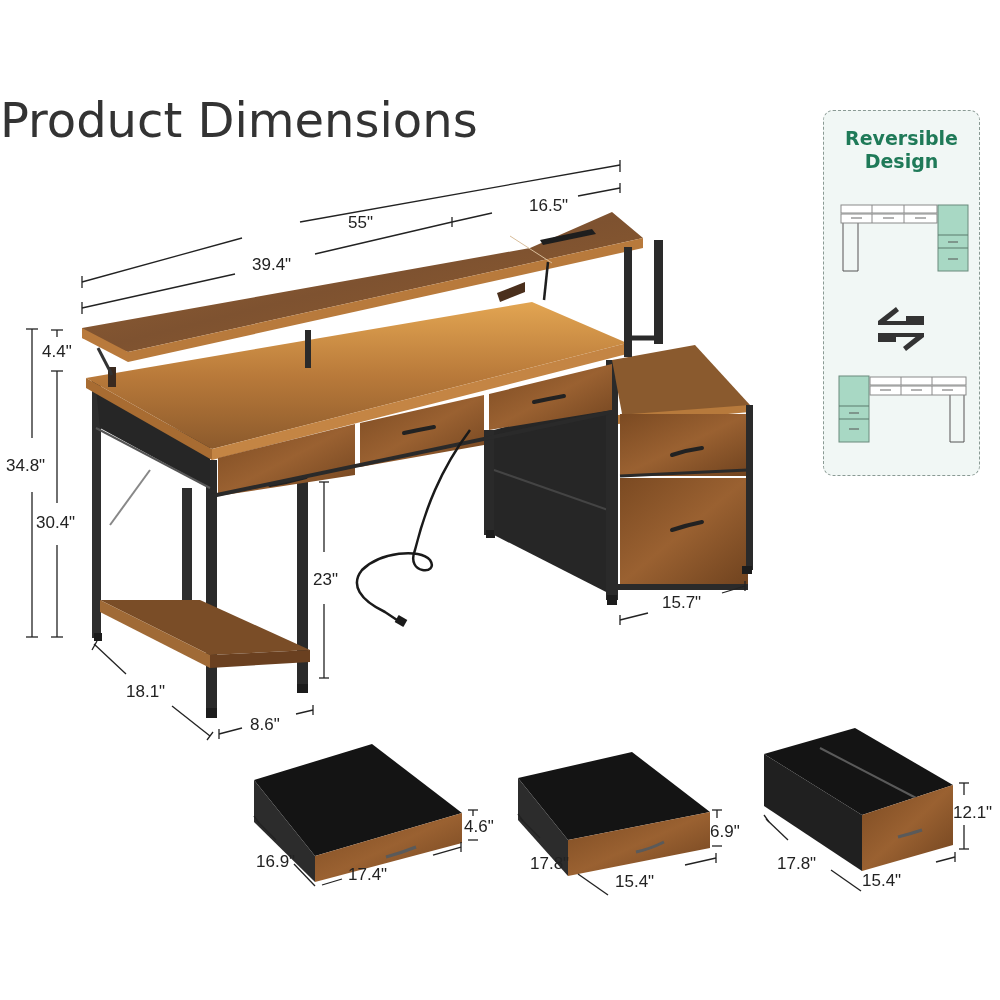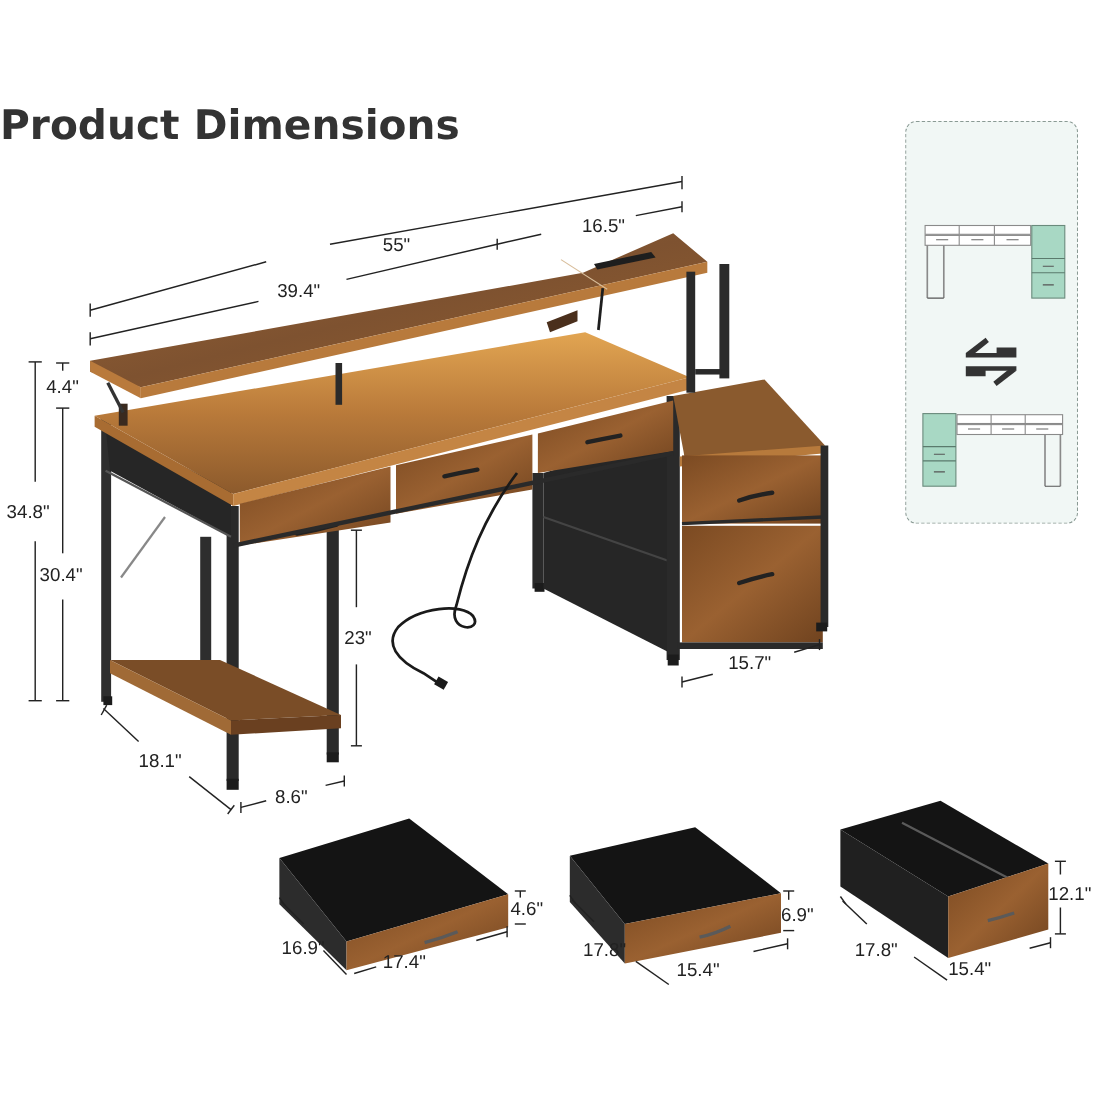--- a/index.html
+++ b/index.html
@@ -1,17 +1,17 @@
 <!DOCTYPE html>
 <html><head>
   <meta charset="utf-8">
   <style>
     html, body { margin: 0; padding: 0; background: #ffffff; }
     body { width: 1000px; height: 1000px; position: relative; overflow: hidden; font-family: "Liberation Sans", sans-serif; }
-    .title { position: absolute; left: 0px; top: 92px; font-family: "DejaVu Sans", sans-serif; font-size: 37px; font-weight: 700; color: #333333; letter-spacing: 0px; white-space: nowrap; }
+    .title { position: absolute; left: 0px; top: 92px; font-family: "DejaVu Sans", sans-serif; font-size: 48px; font-weight: 400; color: #333333; letter-spacing: 0px; white-space: nowrap; }
     .scene { position: absolute; left: 0; top: 0; width: 1000px; height: 1000px; }
     .dim { font-family: "Liberation Sans", sans-serif; font-size: 17px; fill: #222222; }
     .rev-panel { position: absolute; left: 823px; top: 110px; width: 157px; height: 366px; border: 1.5px dashed #8a9a94; border-radius: 10px; background: #f1f7f5; box-sizing: border-box; }
     .rev-title { position: absolute; left: 0; width: 100%; top: 16px; text-align: center; color: #1f7a58; font-family: "DejaVu Sans", sans-serif; font-weight: bold; font-size: 19px; line-height: 23px; }
     .rev-svg { position: absolute; left: 0; top: 0; }
   </style>
 </head>
 <body>
 
 <div class="title">Product Dimensions</div>
@@ -244,20 +244,24 @@
     <line x1="964" y1="783" x2="964" y2="795"></line>
     <line x1="964" y1="825" x2="964" y2="849"></line>
     <line x1="959" y1="849" x2="969" y2="849"></line>
   </g>
   <text class="dim" x="777" y="869">17.8"</text>
   <text class="dim" x="862" y="886">15.4"</text>
   <text class="dim" x="953" y="818">12.1"</text>
 </svg>
 
 <div class="rev-panel">
+  <div class="rev-title">
+    <div>Reversible</div>
+    <div>Design</div>
+  </div>
   <svg class="rev-svg" width="157" height="366" viewBox="0 0 157 366">
 
     <g>
       <rect x="17" y="94" width="96" height="8" fill="#fff" stroke="#8a8a8a" stroke-width="1"></rect>
       <line x1="48" y1="94" x2="48" y2="102" stroke="#8a8a8a"></line>
       <line x1="80" y1="94" x2="80" y2="102" stroke="#8a8a8a"></line>
       <rect x="17" y="103" width="96" height="9" fill="#fff" stroke="#8a8a8a" stroke-width="1"></rect>
       <line x1="48" y1="103" x2="48" y2="112" stroke="#8a8a8a"></line>
       <line x1="80" y1="103" x2="80" y2="112" stroke="#8a8a8a"></line>
       <line x1="27" y1="107" x2="38" y2="107" stroke="#666"></line>

